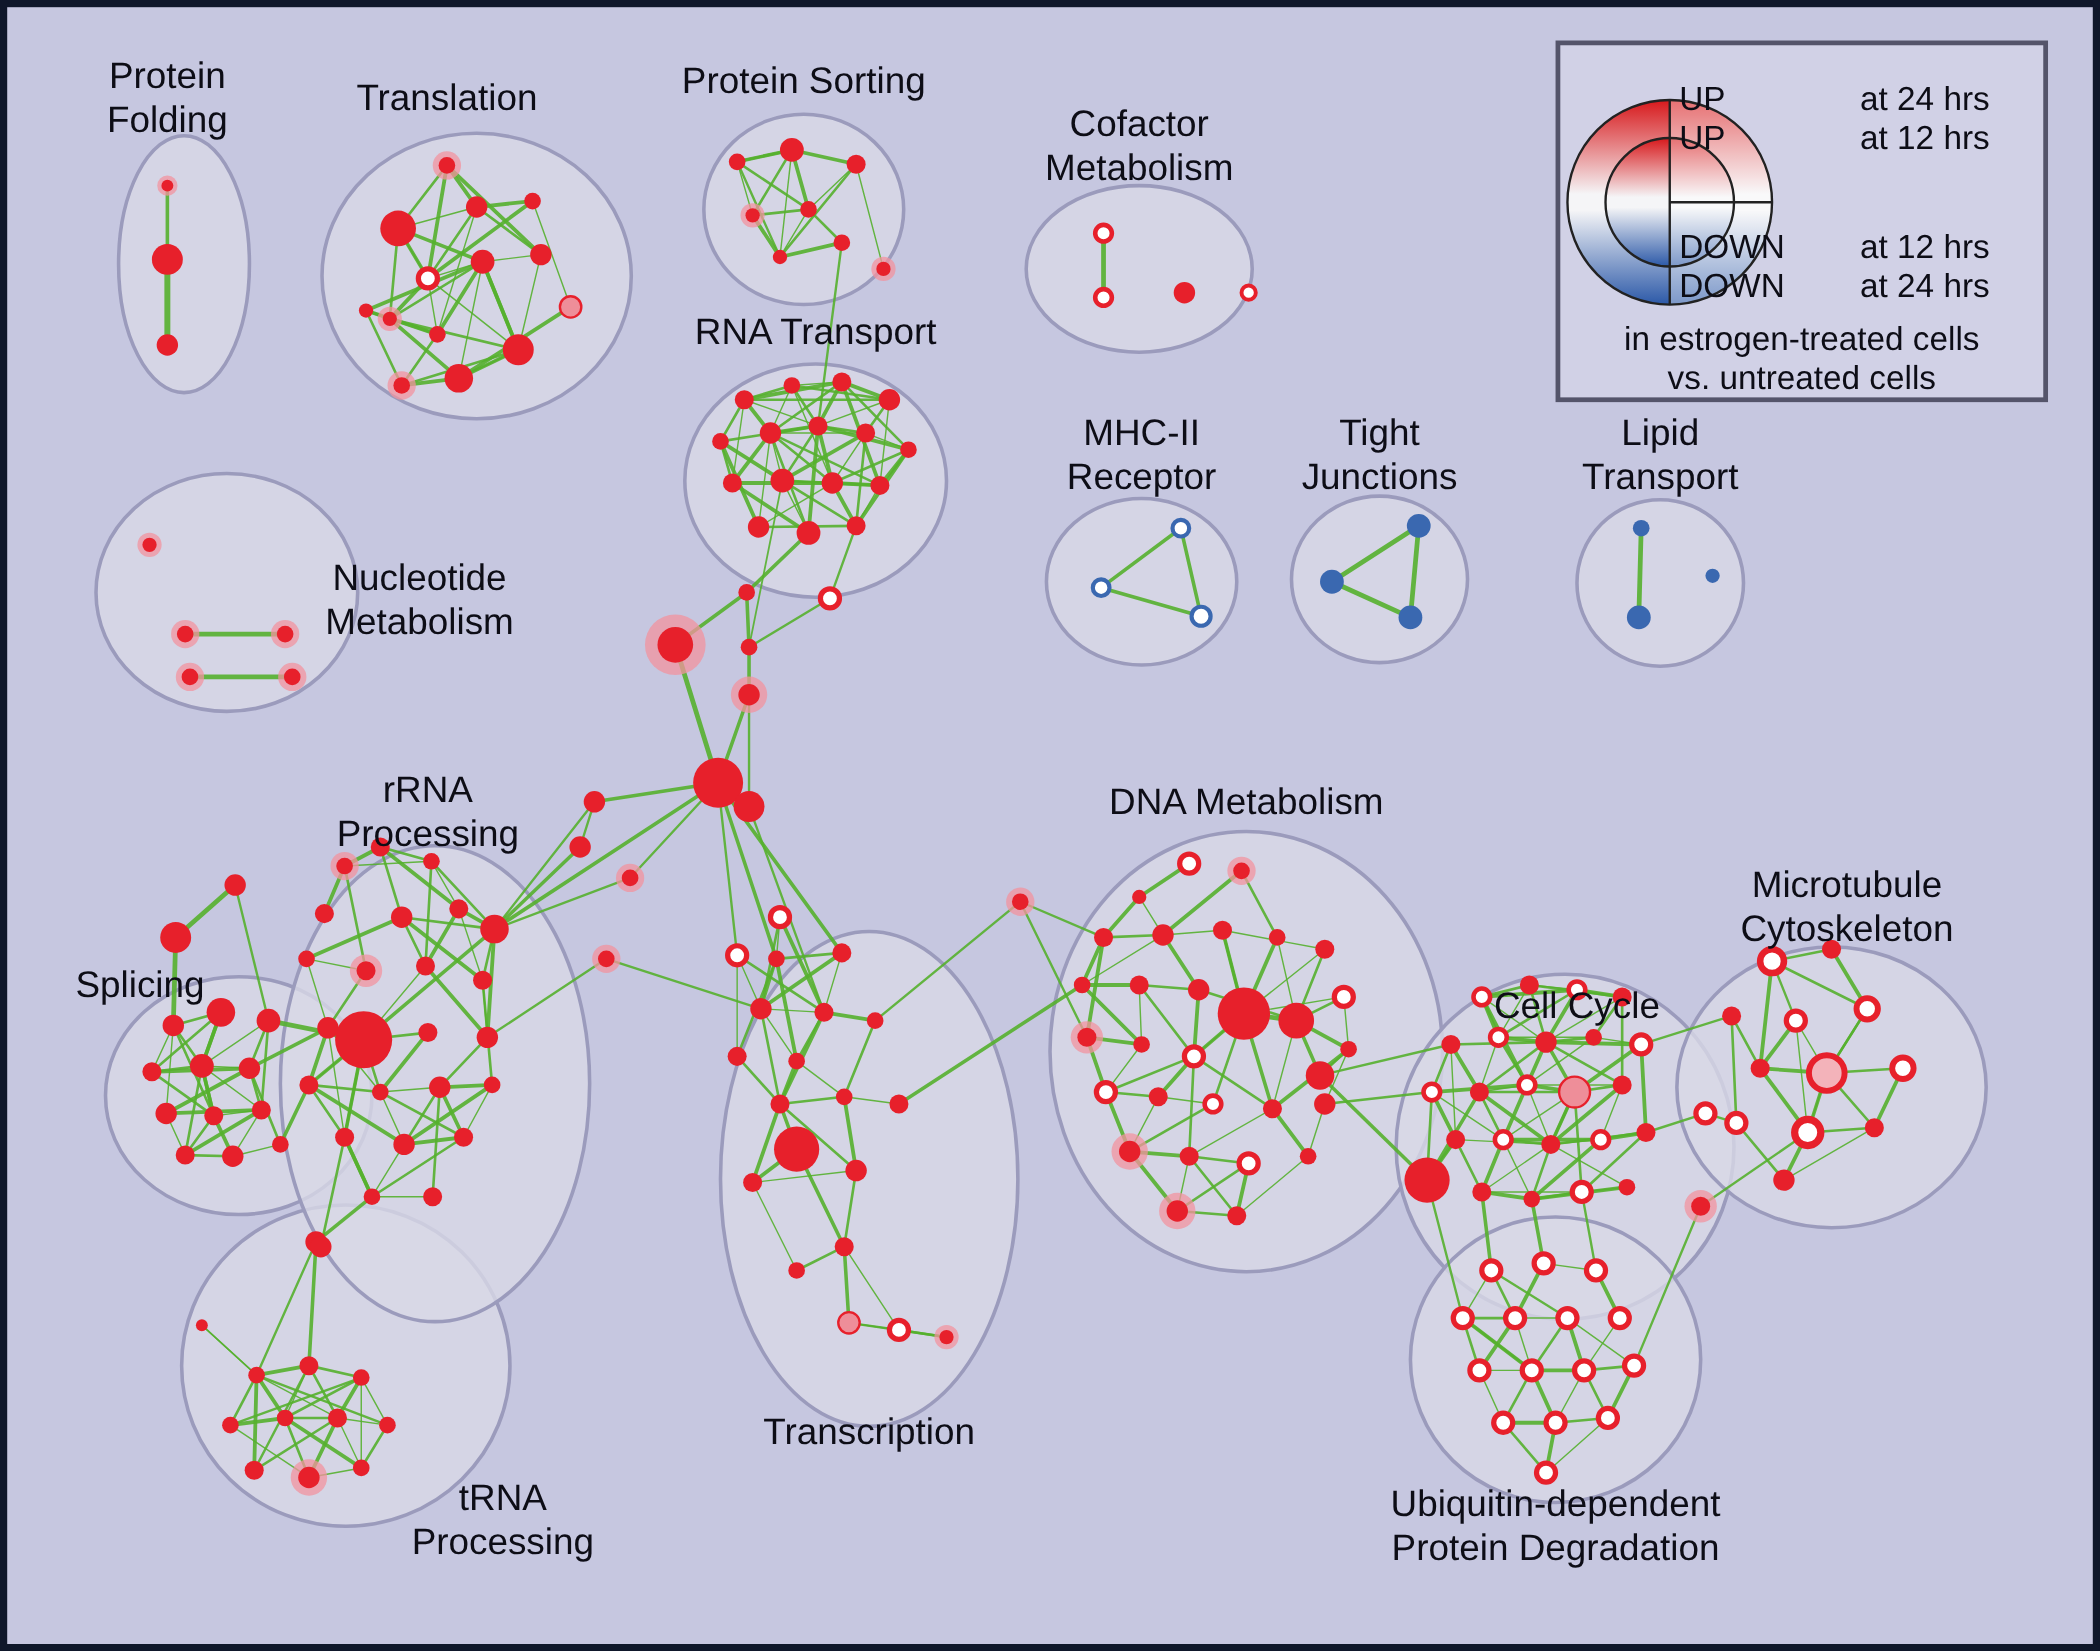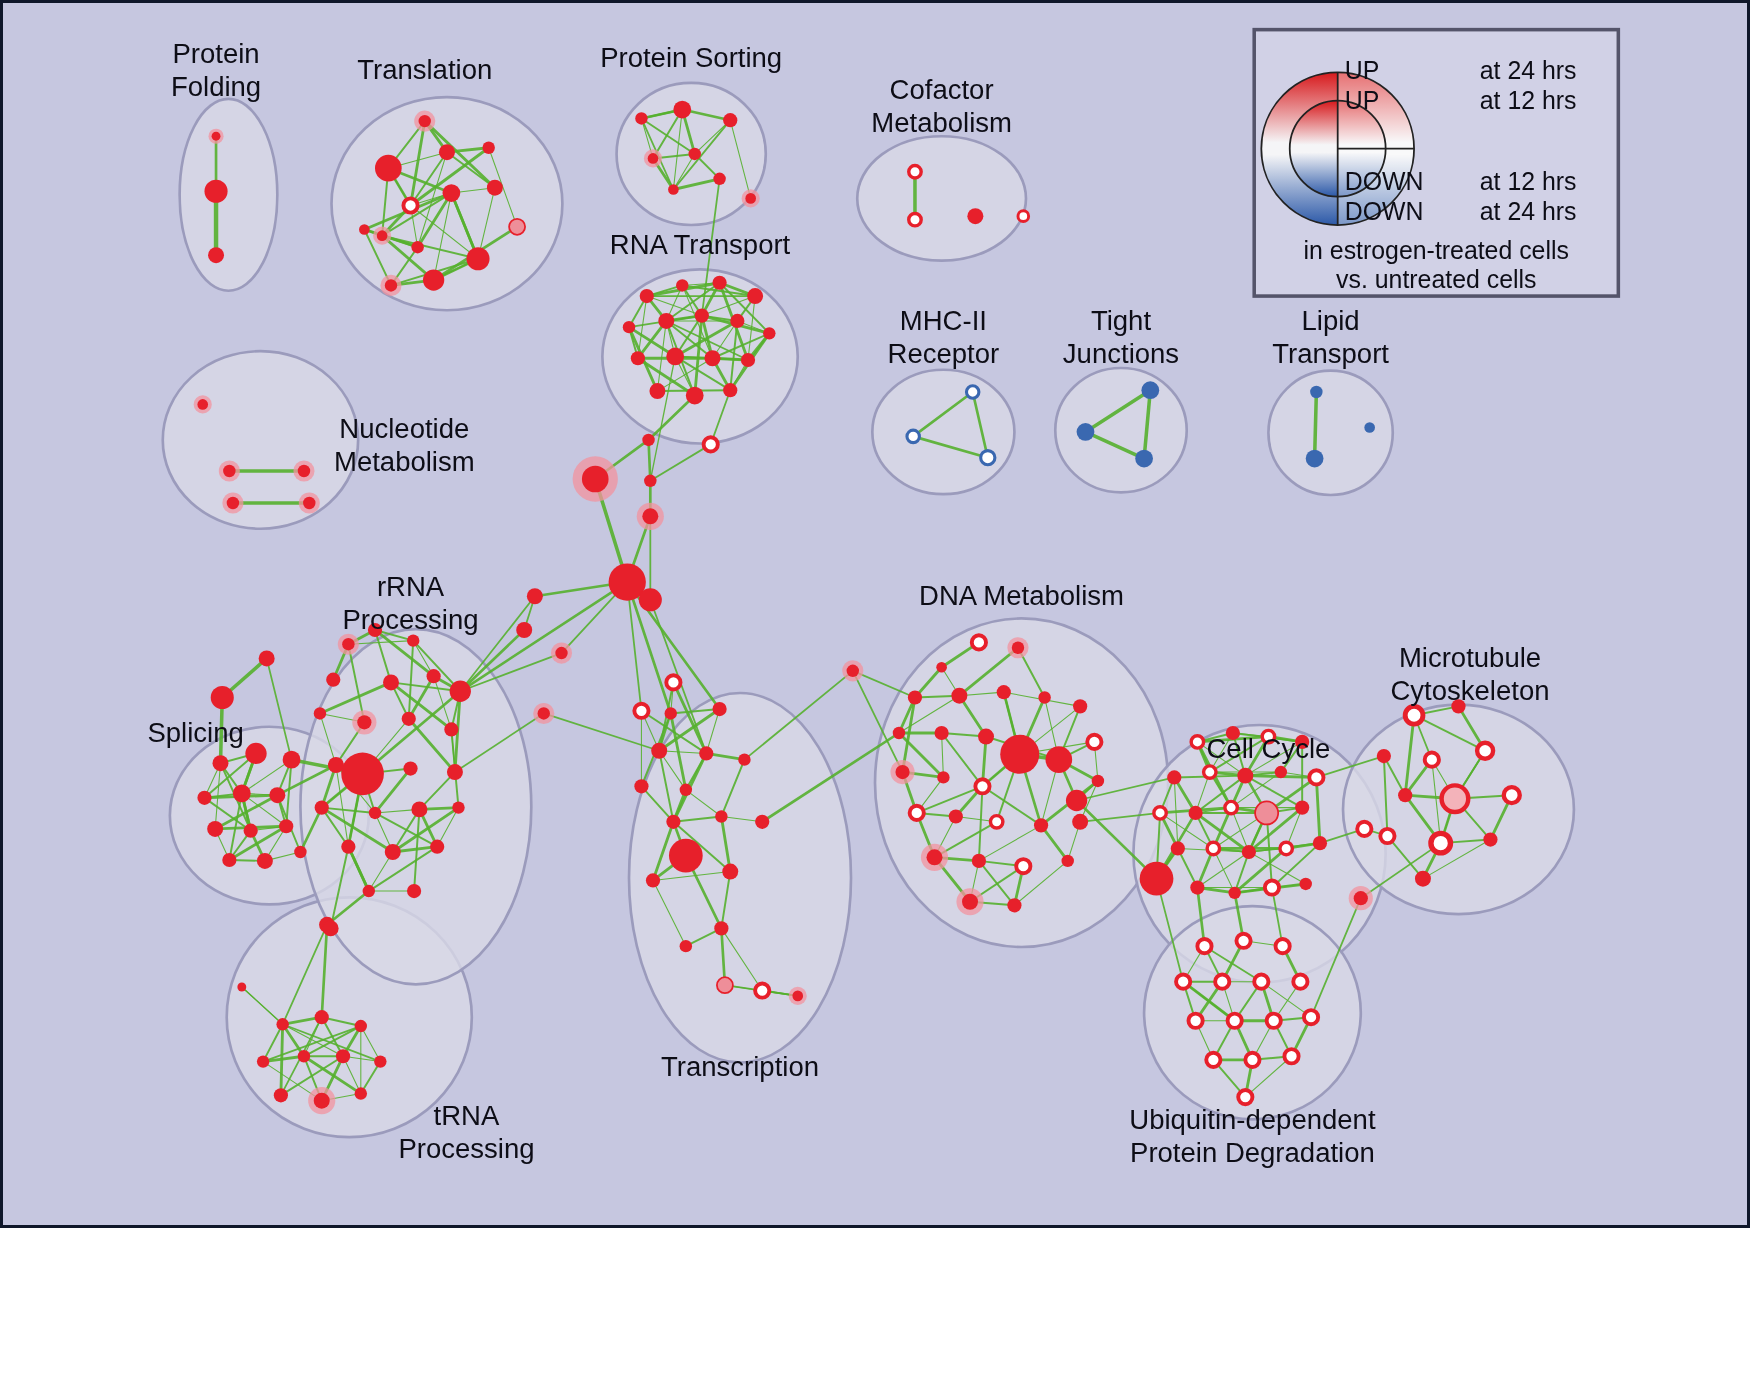--- a/index.html
+++ b/index.html
@@ -1,20 +1,20 @@
 <!DOCTYPE html>
 <html><head>
 <meta charset="utf-8">
 <style>
   html,body{margin:0;padding:0;background:#ffffff;}
   .figure{
     position:relative;
-    width:1750px;height:1228px;
+    width:1750px;height:1376px;
     background:#c6c7e0;
-    border:3px solid #0f172a;
+    border:6px solid #0f172a;
     box-sizing:border-box;
     font-family:"Liberation Sans",sans-serif;
     overflow:hidden;
   }
   svg{display:block;width:100%;height:100%;}
   .cluster-label{font-family:"Liberation Sans",sans-serif;font-size:31px;fill:#0d0d16;}
   .legend-label{font-family:"Liberation Sans",sans-serif;font-size:28px;fill:#0d0d16;}
 </style>
 </head>
 <body>

